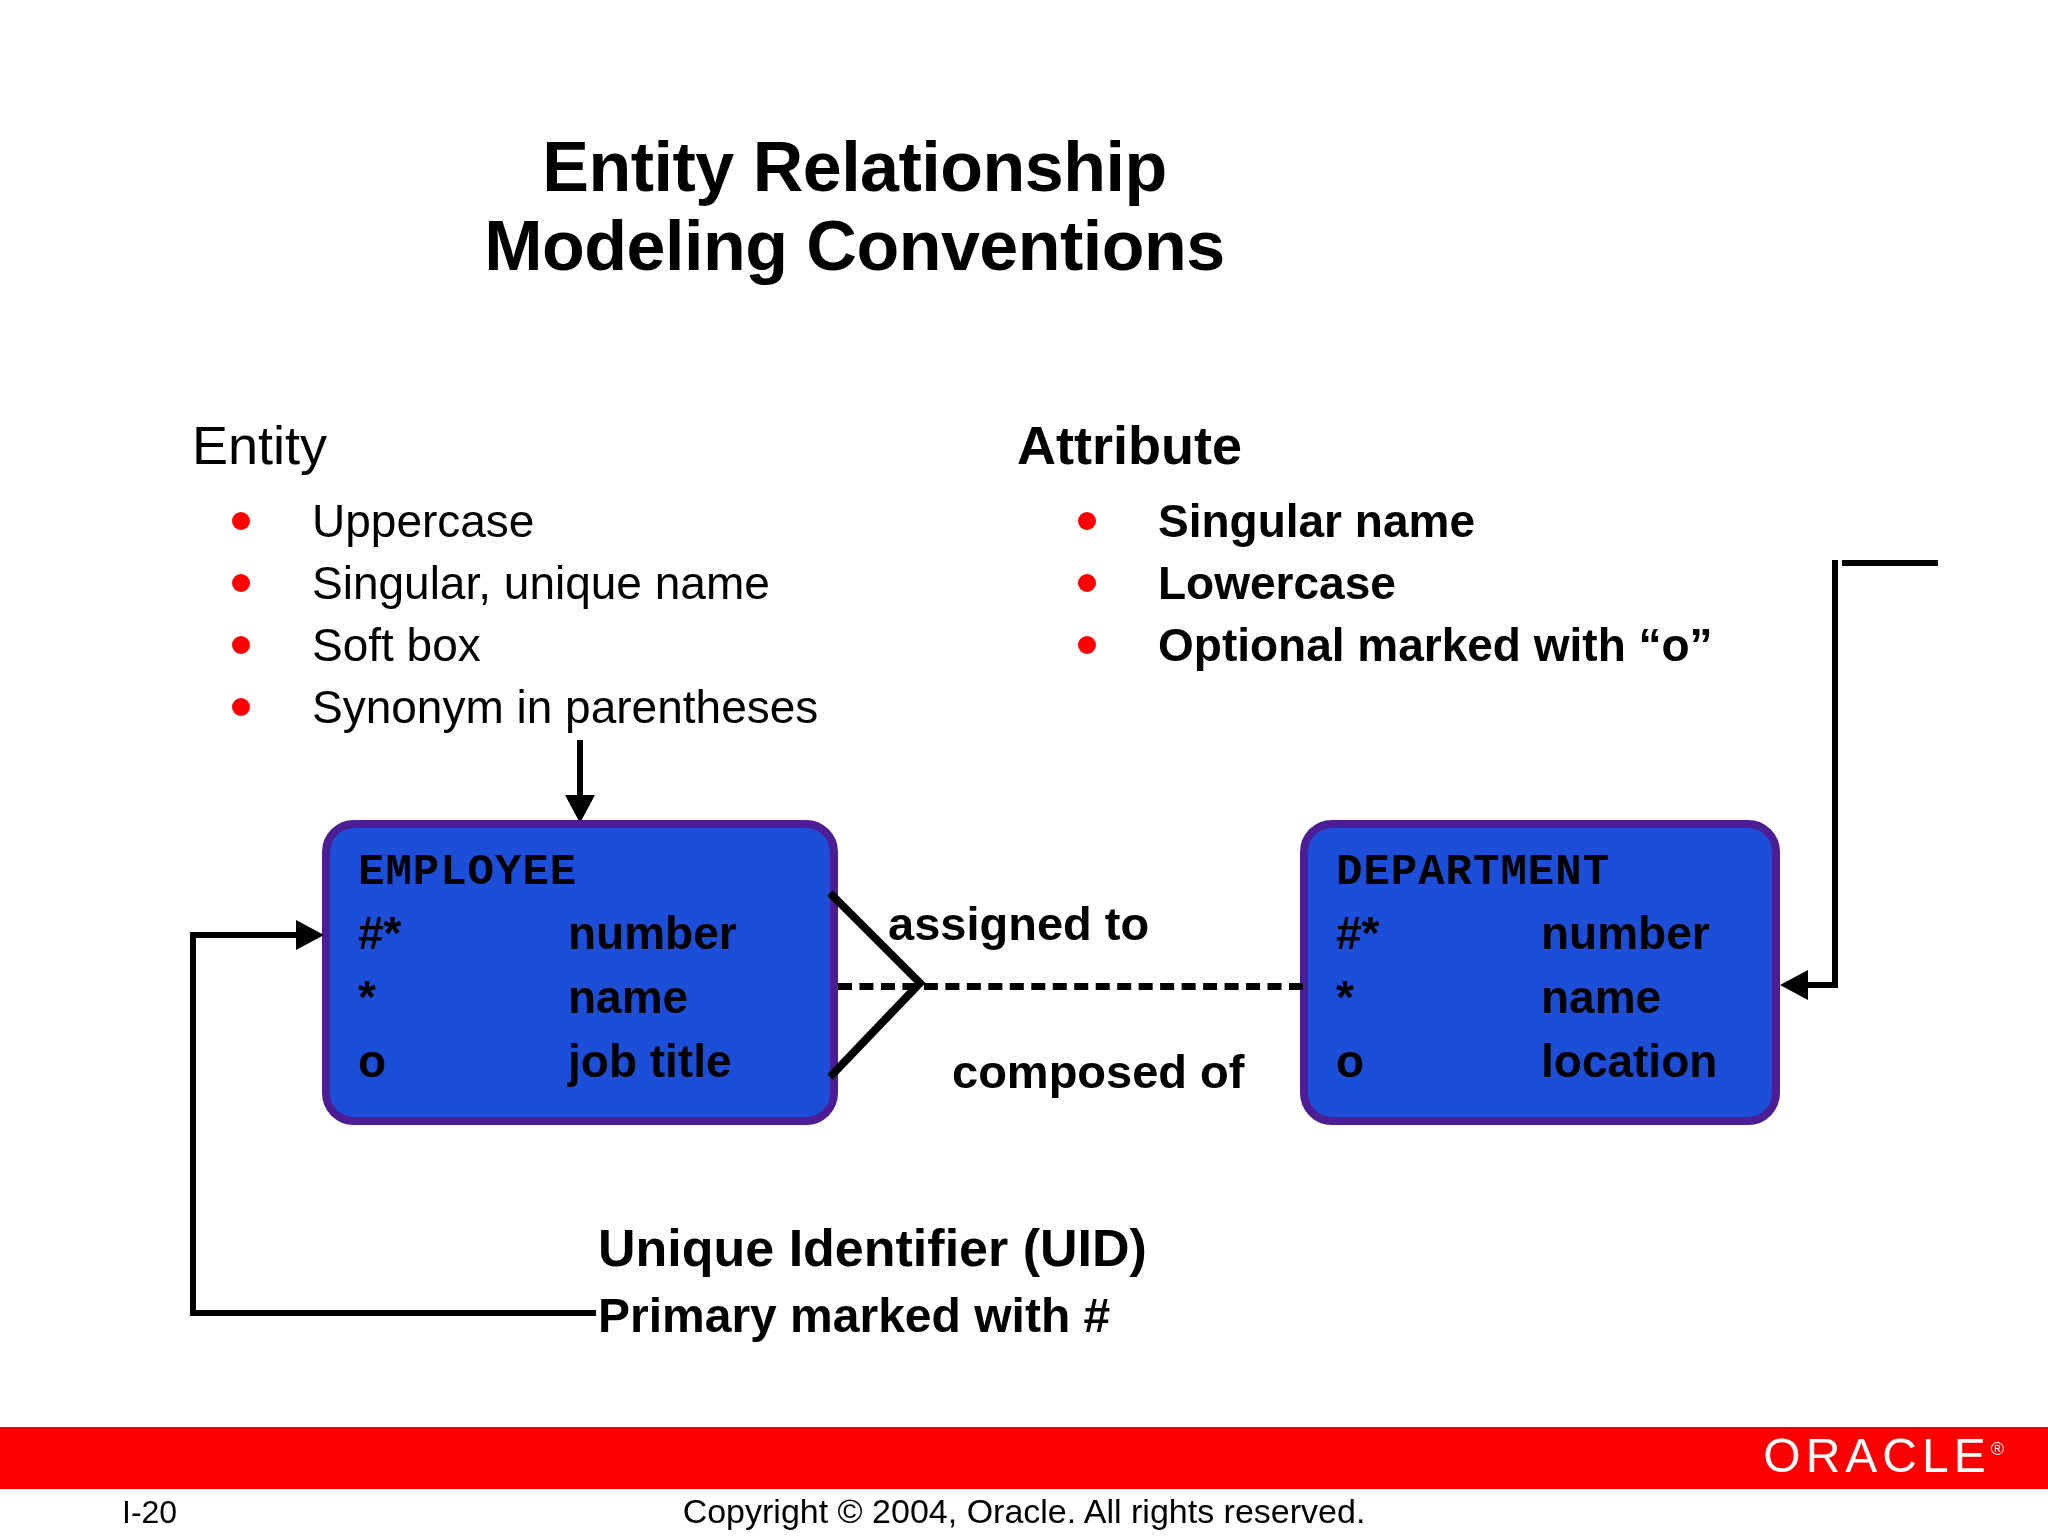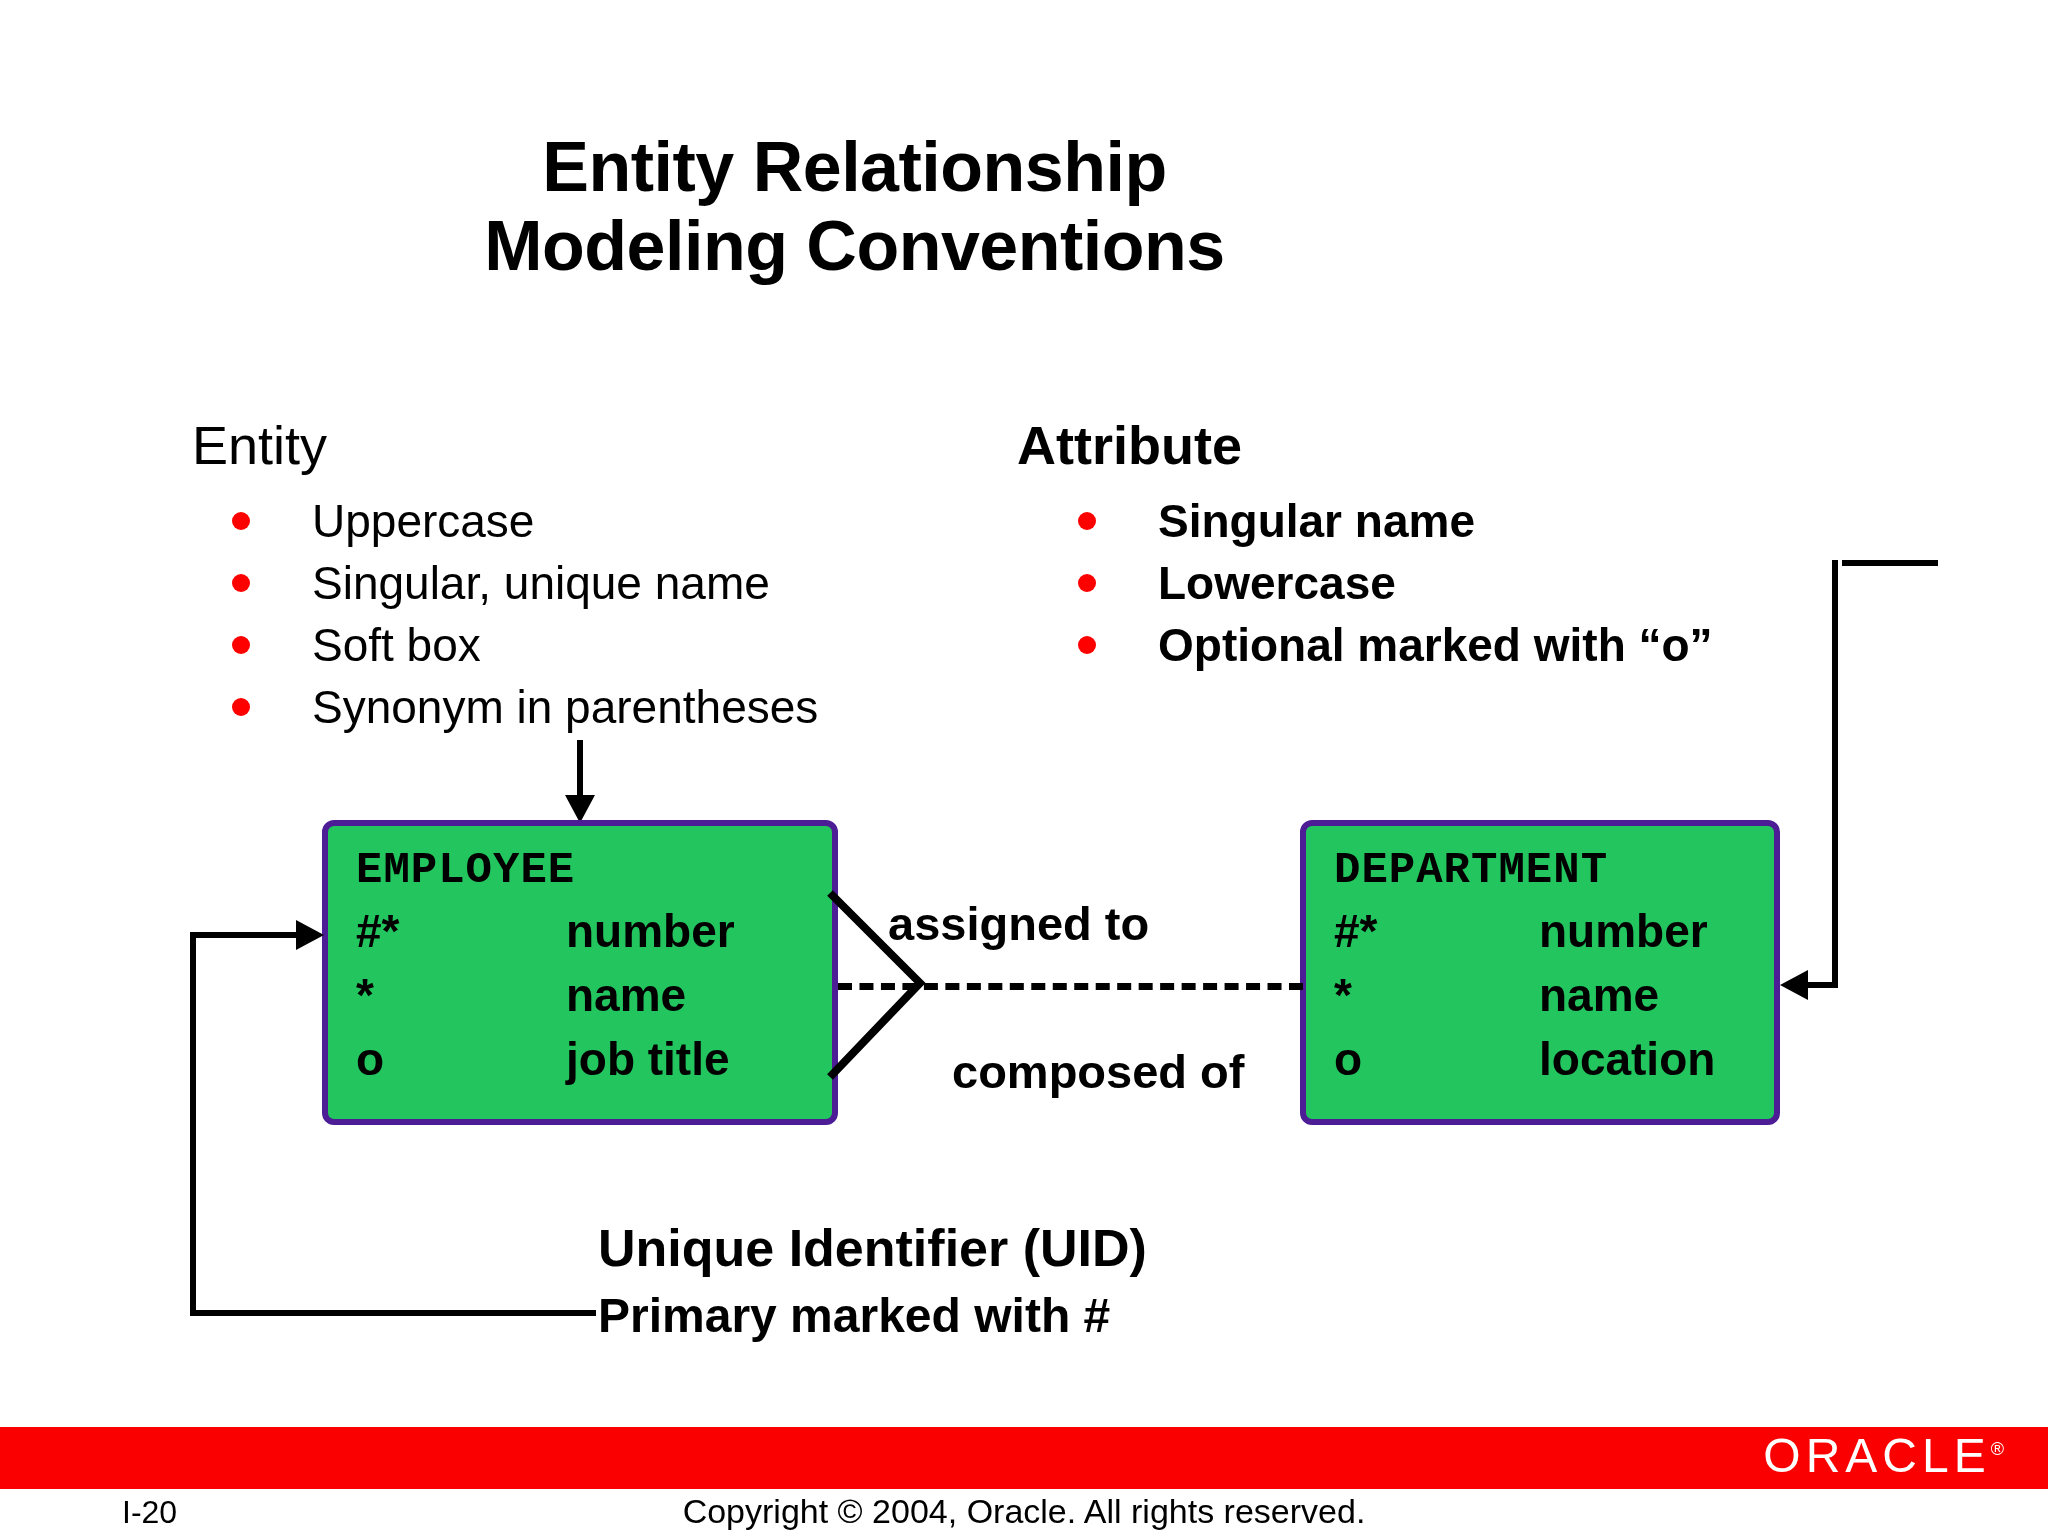--- a/index.html
+++ b/index.html
@@ -78,23 +78,23 @@
     font-size: 46px;
     line-height: 1;
     margin-left: 62px;
   }
   #entity-list .bullet-text { font-weight: normal; }
   #attribute-list .bullet-text { font-weight: bold; }
 
   
   .entity-box {
     position: absolute;
-    background: #22c55e;
-    border: 6px solid #4c1d95;
-    border-radius: 12px;
+    background: #1d4ed8;
+    border: 8px solid #4c1d95;
+    border-radius: 32px;
     box-sizing: border-box;
   }
   #employee-box {
     left: 322px;
     top: 820px;
     width: 516px;
     height: 305px;
   }
   #department-box {
     left: 1300px;

